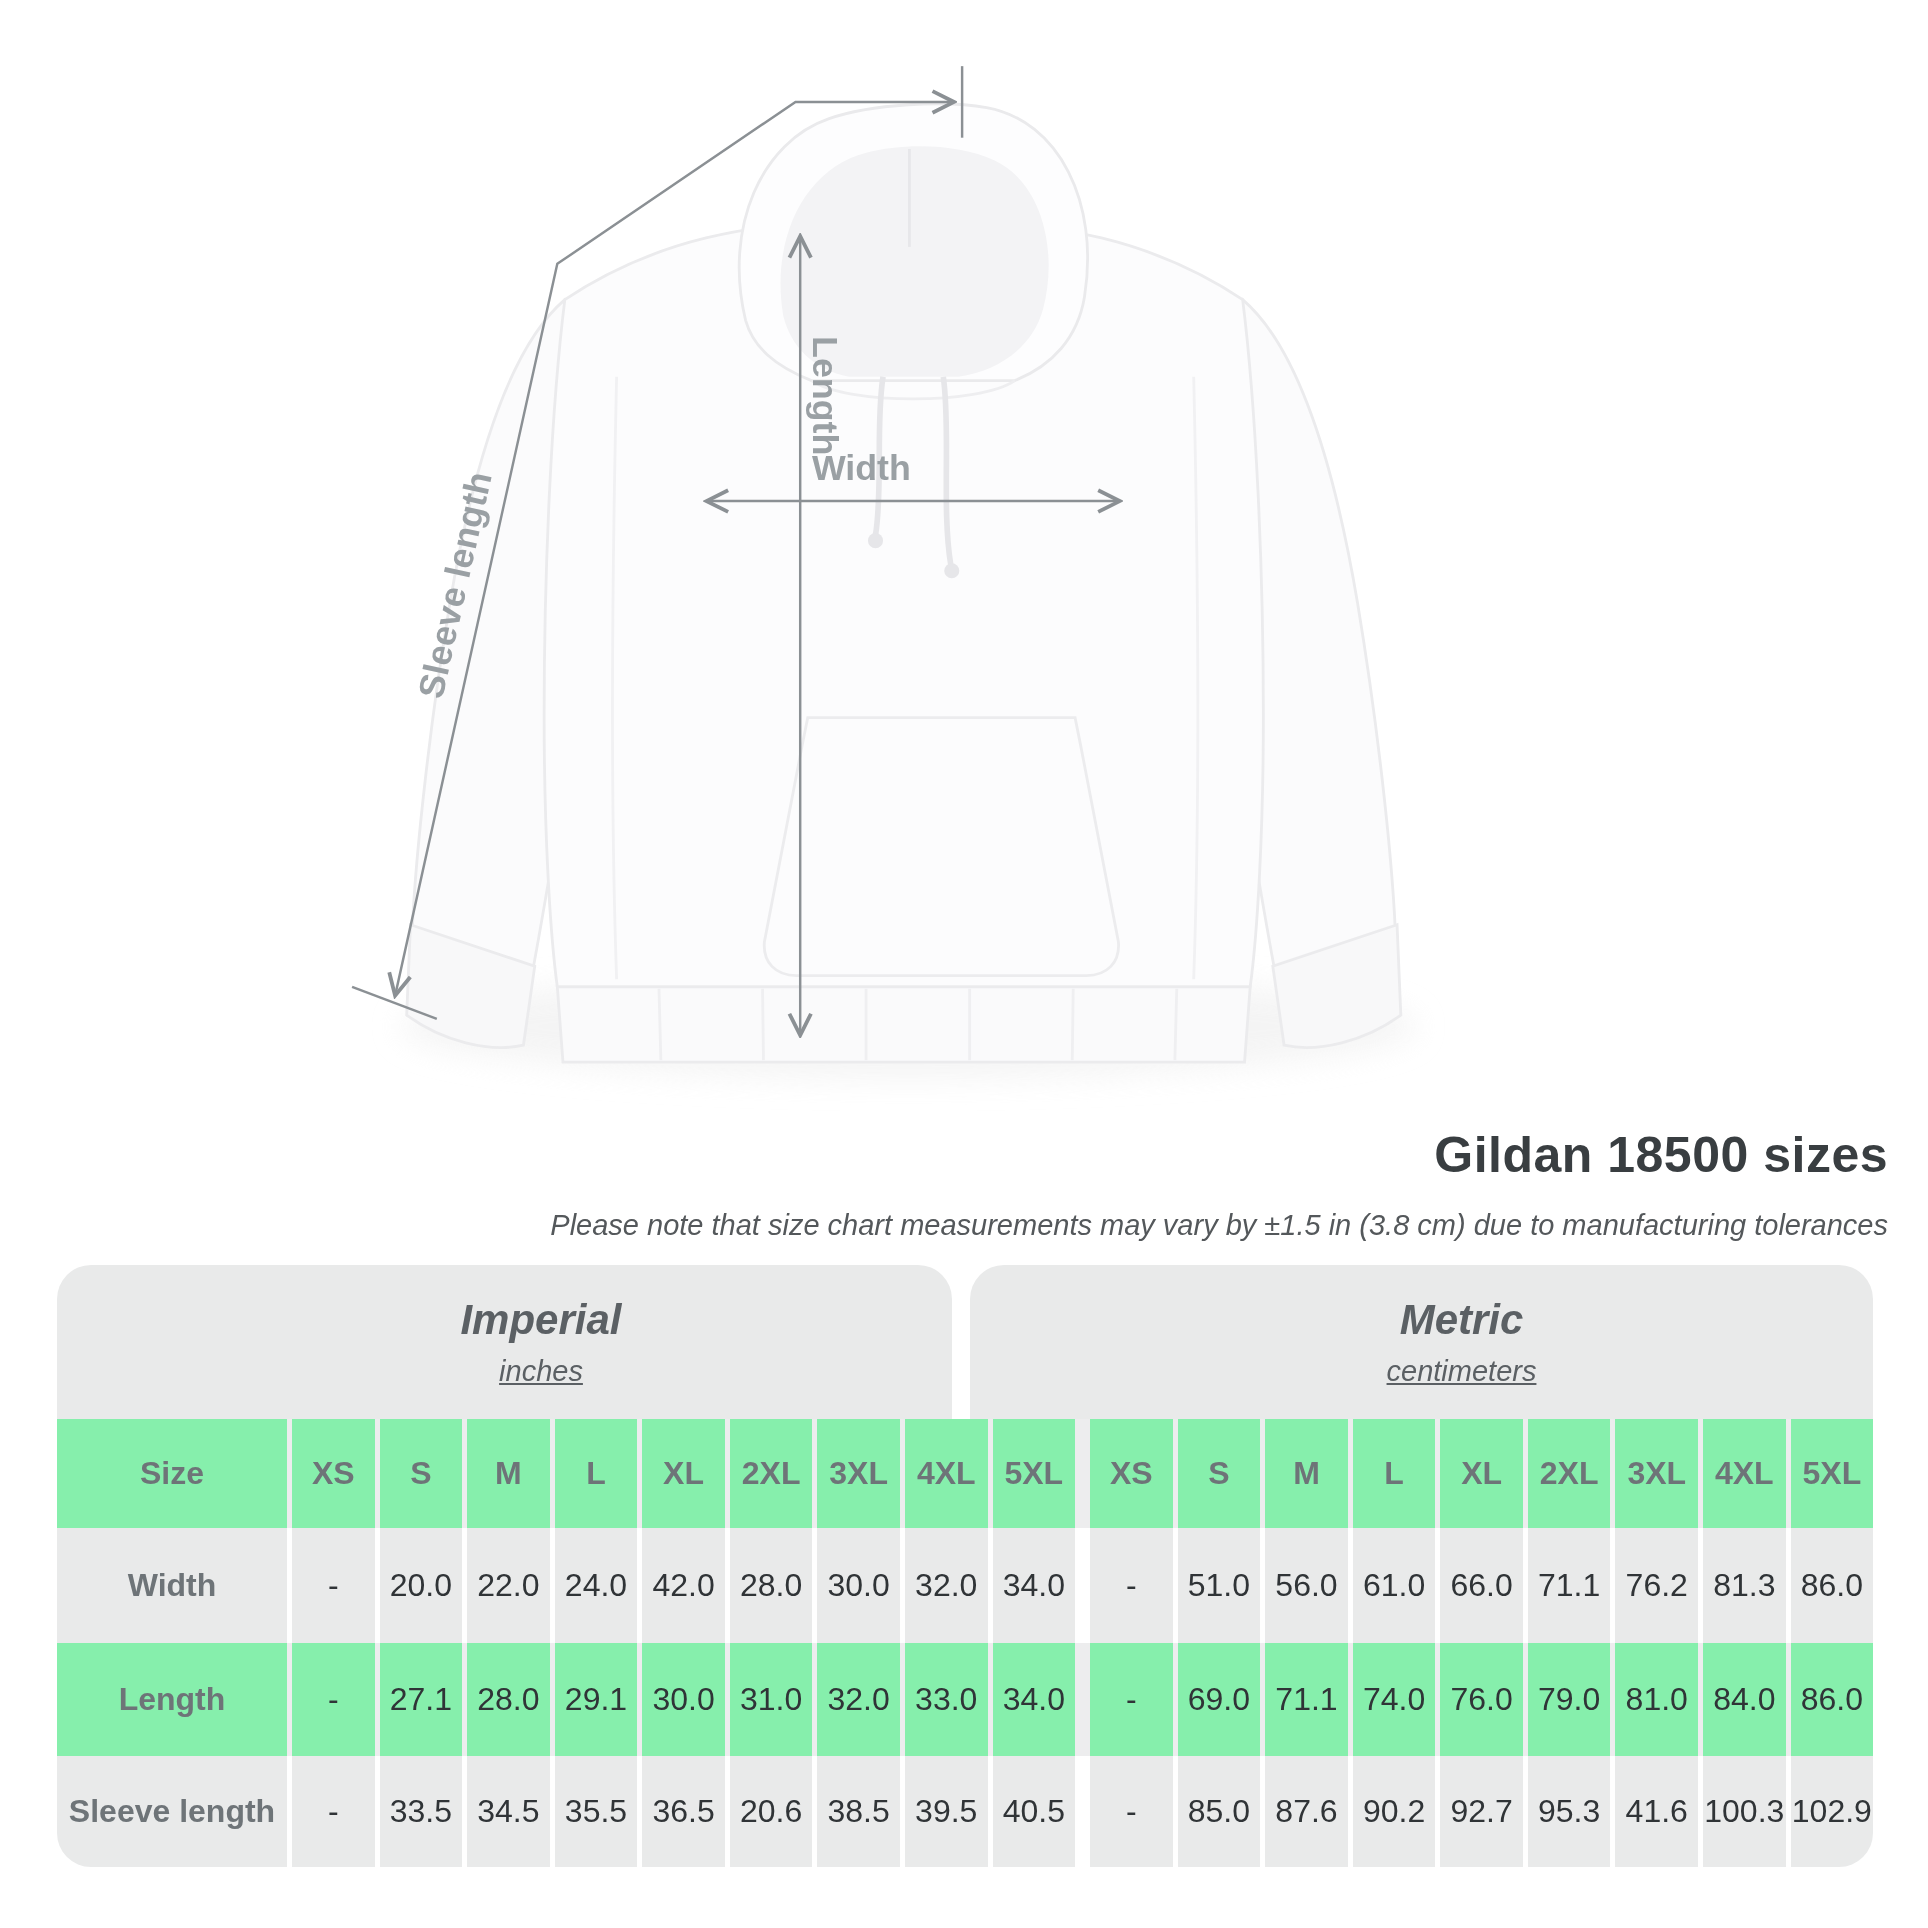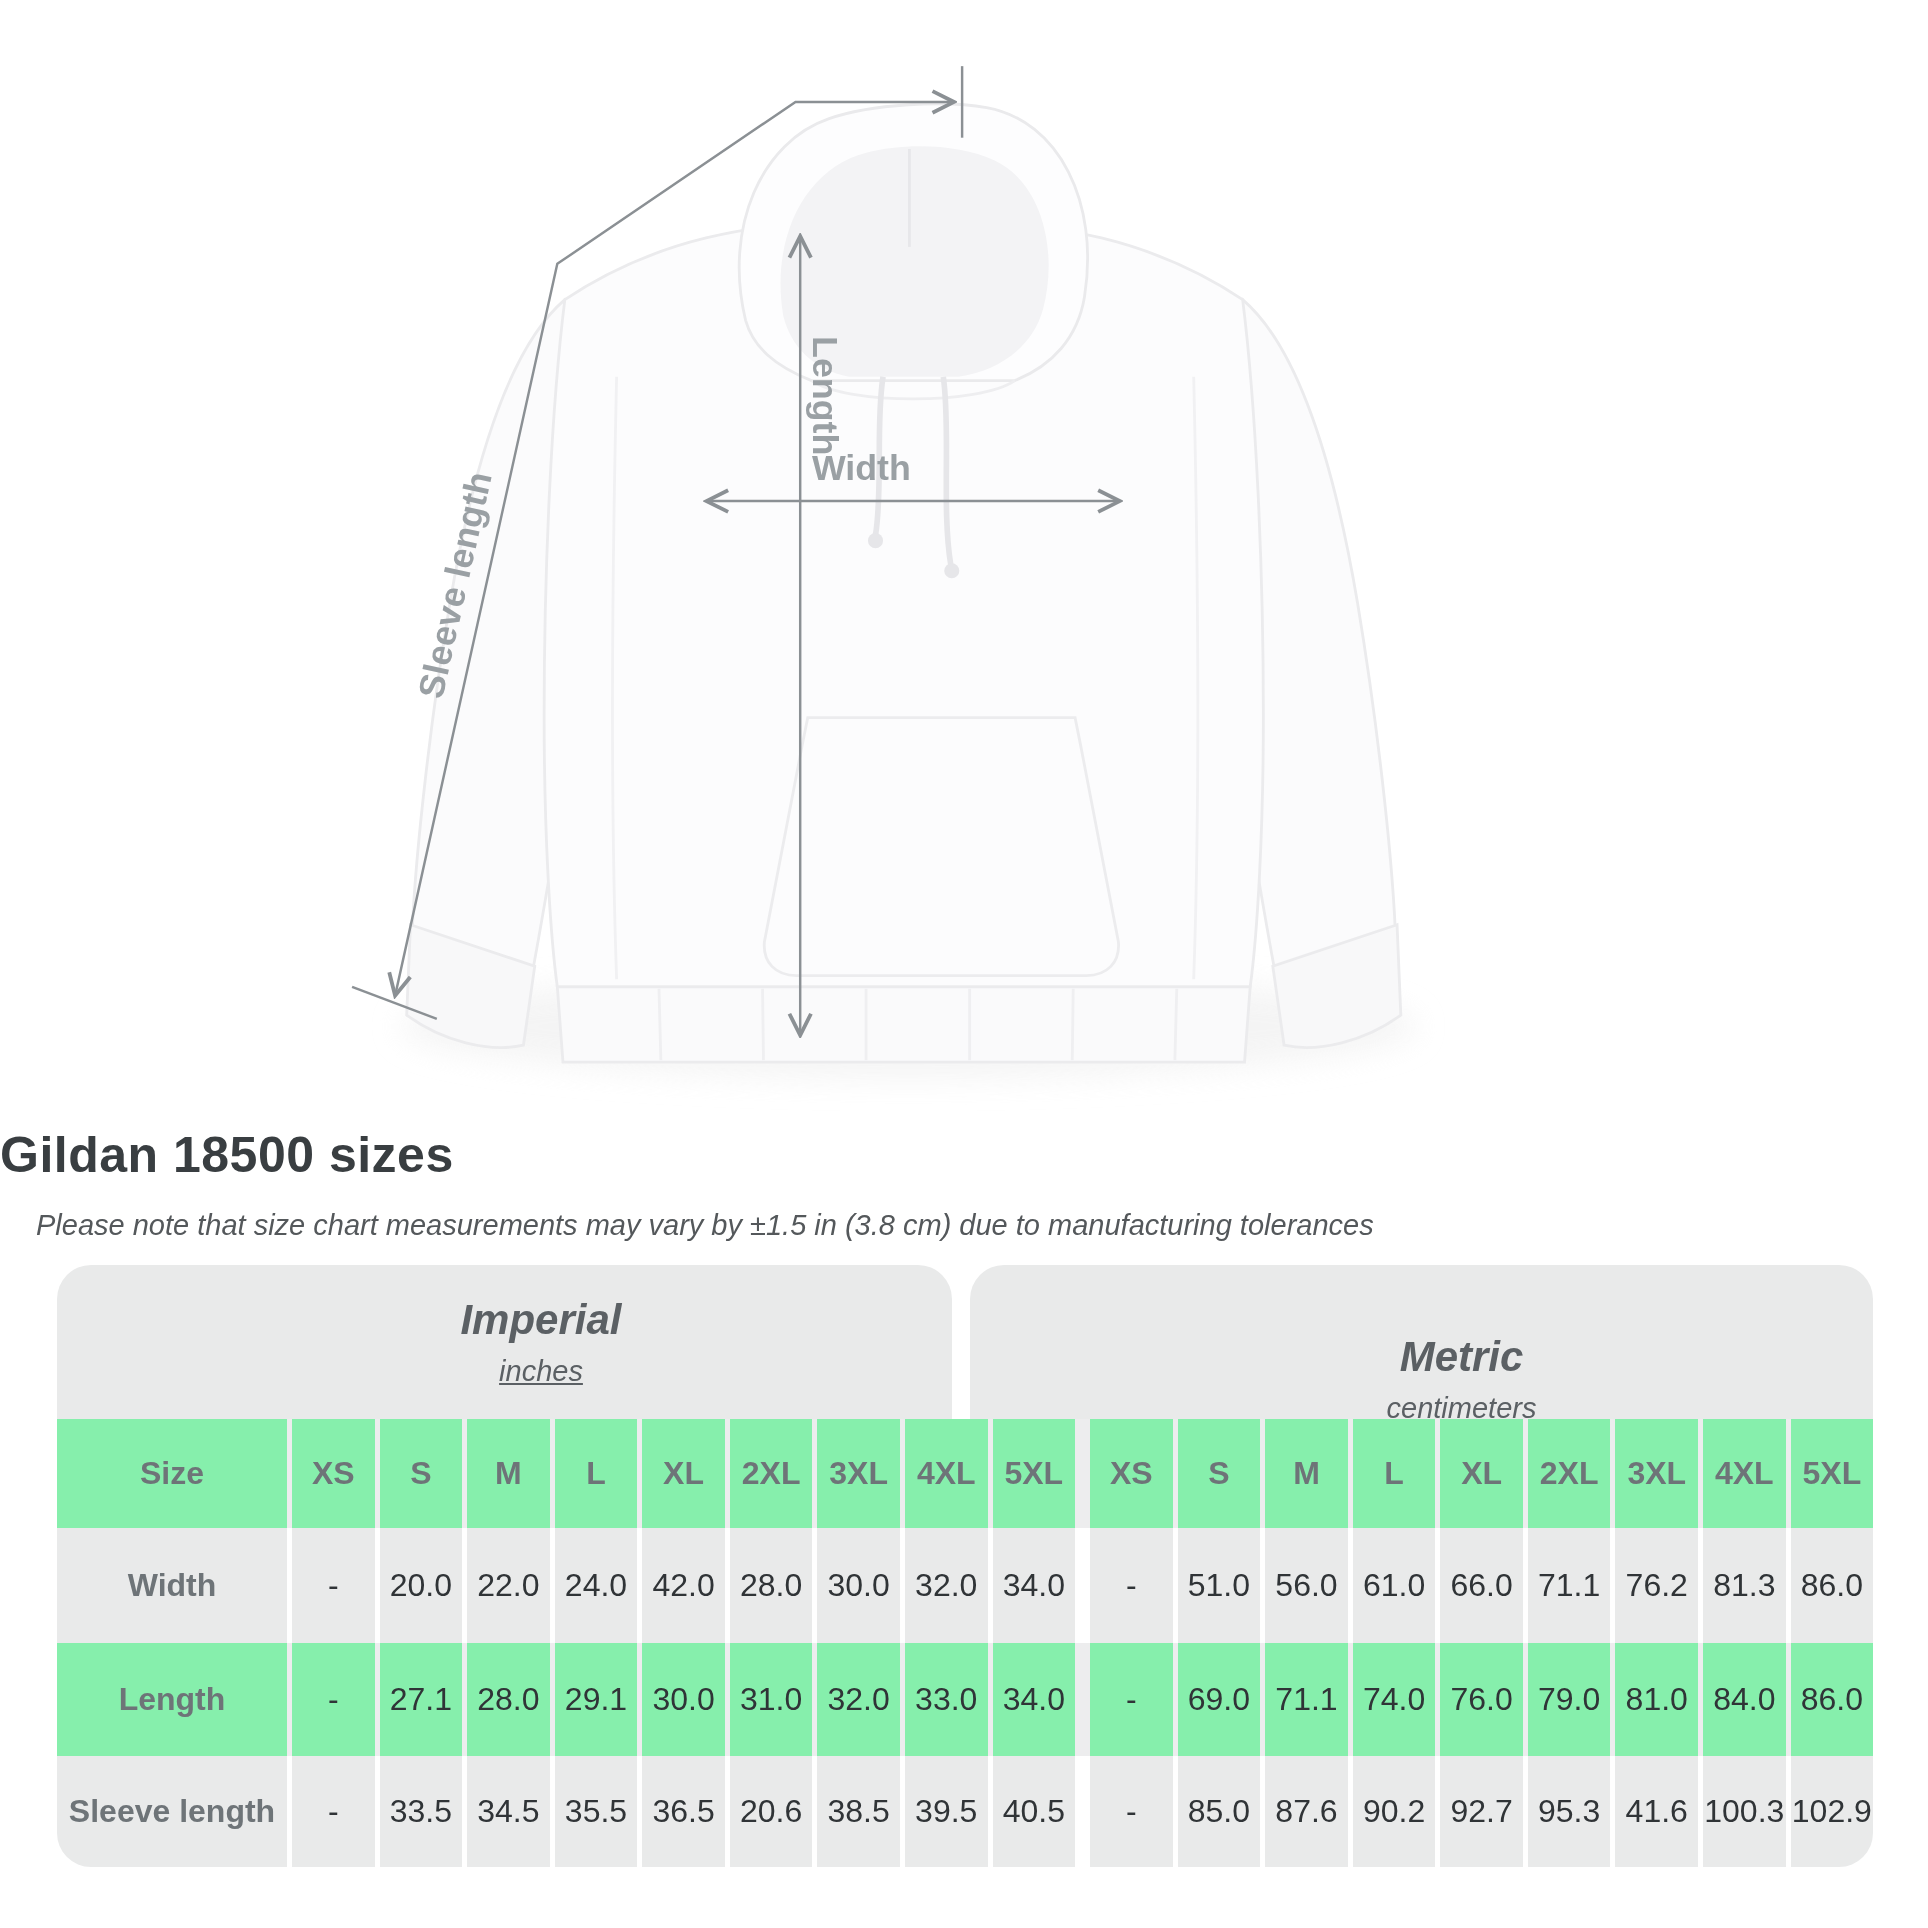--- a/index.html
+++ b/index.html
@@ -4,33 +4,33 @@
 <style>
   html,body{margin:0;padding:0;background:#fff;}
   .canvas{position:relative;width:1928px;height:1928px;background:#ffffff;overflow:hidden;
           font-family:"Liberation Sans", sans-serif;}
 
   
   .diagram-svg{position:absolute;left:0;top:0;}
   .meas-label{font-family:"Liberation Sans",sans-serif;font-weight:bold;font-size:38px;fill:#9aa0a4;}
 
   
-  .title-wrap{position:absolute;left:0;top:1126px;width:1888px;text-align:left;}
+  .title-wrap{position:absolute;left:0;top:1126px;width:1888px;text-align:right;}
   .page-title{font-size:50px;font-weight:bold;color:#393e41;letter-spacing:0.5px;}
   .page-note{margin-top:24.5px;font-size:29px;font-style:italic;color:#54585b;padding-left:36px;}
 
   
   .size-table{position:absolute;left:57px;top:1265px;width:1816px;}
   .unit-header{display:flex;height:154px;}
   .unit-band{background:#e9eaea;border-radius:34px 34px 0 0;}
   .unit-band.imperial{width:895px;margin-right:18px;}
   .unit-band.metric{flex:1;}
   .unit-inner{height:100%;display:flex;flex-direction:column;justify-content:center;align-items:center;}
   .unit-band.imperial .unit-inner{padding-left:73px;}
-  .unit-band.metric .unit-inner{padding-left:80px;margin-top:37px;}
+  .unit-band.metric .unit-inner{padding-left:80px;}
   .unit-name{font-size:42px;font-weight:bold;font-style:italic;color:#5b6064;}
   .unit-sub{margin-top:11.3px;font-size:29px;font-style:italic;color:#5b6064;text-decoration:underline;}
 
   .trow{display:flex;width:100%;}
   .trow .cell{flex:1;display:flex;align-items:center;justify-content:center;
               font-size:32px;color:#303437;box-sizing:border-box;}
   .trow .cell.label{flex:0 0 230px;font-weight:bold;color:#6e7478;}
   .trow.white-row{height:109px;}
   .trow.white-row .cell{background:#86efac;border-left:5.6px solid #ededee;}
   .trow.white-row .cell.label{border-left:none;}

